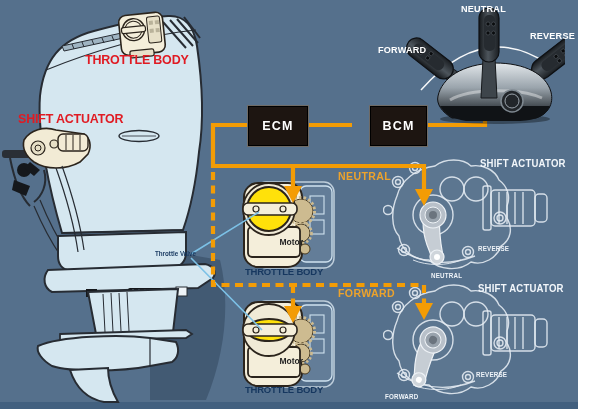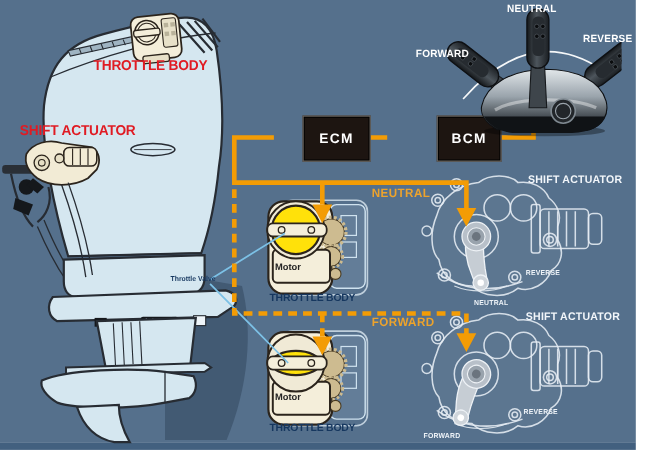--- a/index.html
+++ b/index.html
@@ -12,25 +12,25 @@
        transform:scaleX(.96);transform-origin:left top;}
   .lbl-red{color:var(--label-red,#e01b23);font-size:13px;letter-spacing:-0.2px;}
   .lbl-white-big{color:#fff;font-size:9.5px;letter-spacing:.2px;}
   .lbl-white-title{color:#f2f6fa;font-size:10px;letter-spacing:.2px;}
   .lbl-white-small{color:#eef3f8;font-size:6.5px;letter-spacing:.2px;}
   .lbl-orange{color:var(--label-orange,#eda32c);font-size:11px;letter-spacing:.4px;}
   .lbl-navy{color:var(--navy-label,#16375f);font-size:6.5px;}
   .cap{position:absolute;font-weight:bold;color:var(--navy-label,#16375f);
        font-size:9.5px;text-align:center;width:100px;letter-spacing:-0.2px;}
   .motor-lbl{position:absolute;font-weight:bold;color:#262626;font-size:8.5px;
-       width:53px;text-align:left;}
+       width:53px;text-align:right;}
   .module-box{position:absolute;width:60px;height:40px;background:var(--box-black,#1d1511);
        border:1px solid #6f6b66;box-shadow:inset 0 0 0 1px #000;
        display:flex;align-items:center;justify-content:center;
-       color:#fff;font-weight:bold;font-size:12.5px;letter-spacing:1.2px;margin-left:28px;}
+       color:#fff;font-weight:bold;font-size:12.5px;letter-spacing:1.2px;}
   svg{display:block;}
 </style>
 </head>
 <body>
 
 <div id="stage">
 
   <div id="bg" class="abs"></div>
   <div id="bg-strip" class="abs"></div>
 

